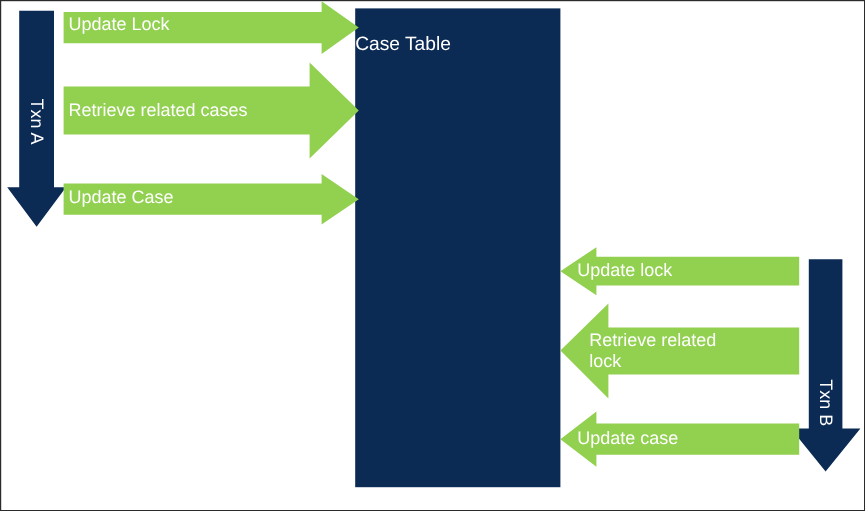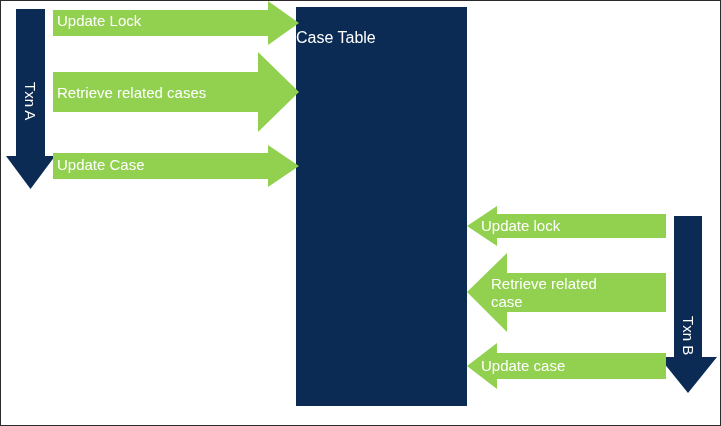--- a/index.html
+++ b/index.html
@@ -105,17 +105,17 @@
 
   <div class="label" id="label-l1">Update Lock</div>
 
   <div class="label" id="label-l2">Retrieve related cases</div>
 
   <div class="label" id="label-l3">Update Case</div>
 
   <div class="label" id="label-r1">Update lock</div>
 
   <div class="label" id="label-r2">Retrieve related
-case</div>
+lock</div>
 
   <div class="label" id="label-r3">Update case</div>
 
 </div>
 
 </body></html>

